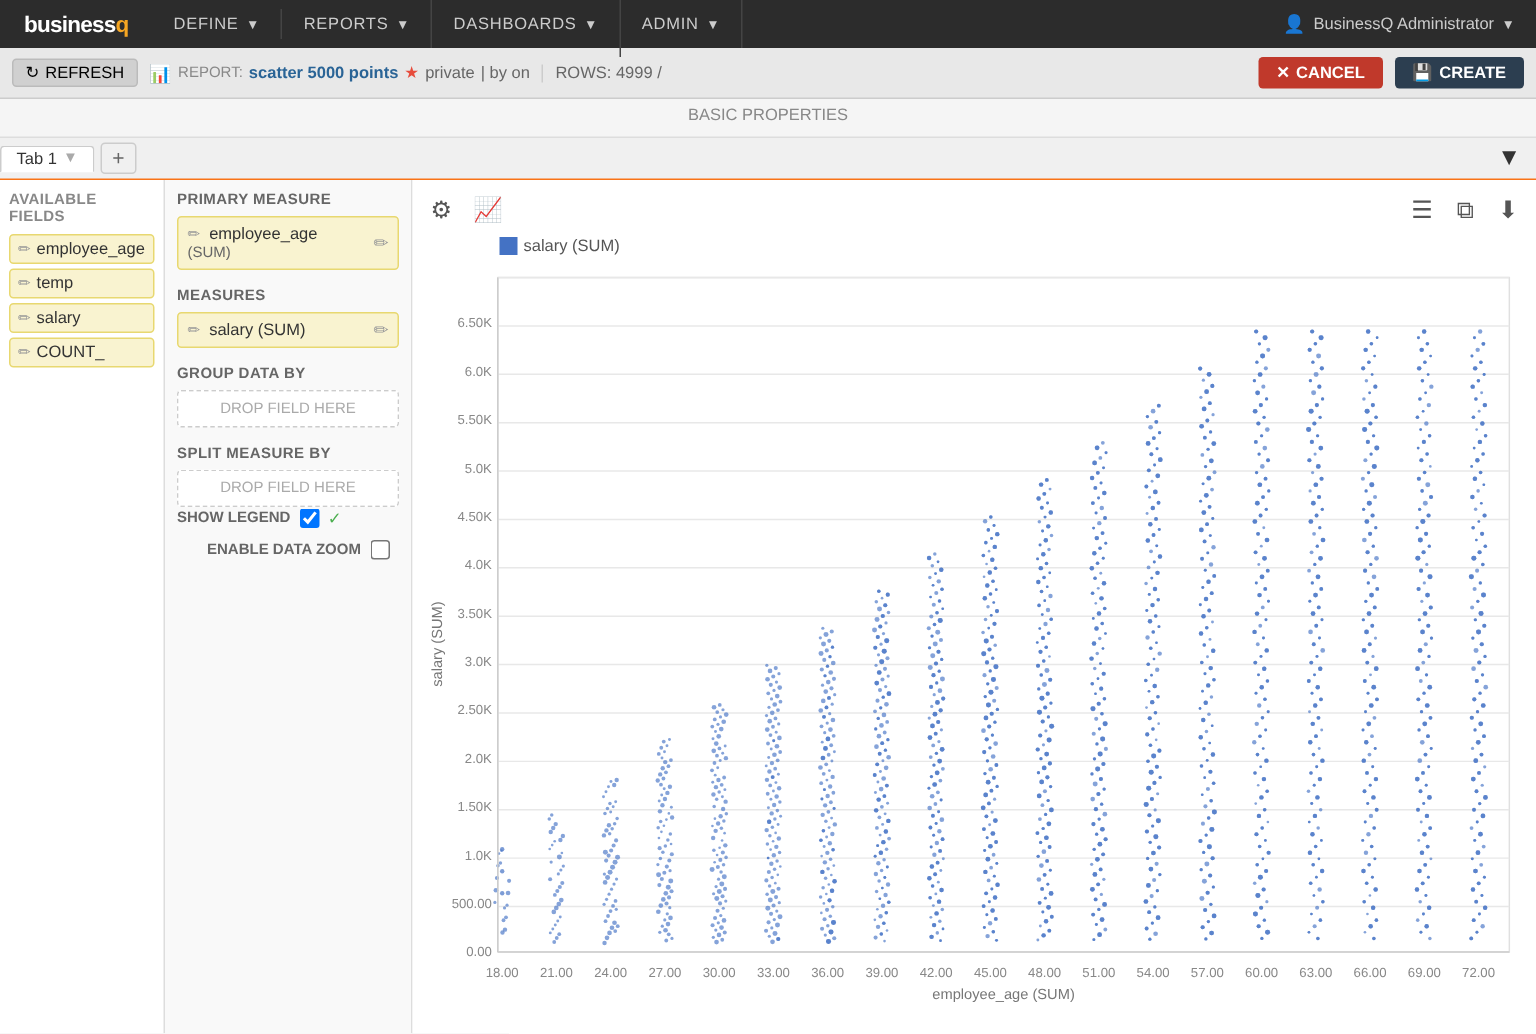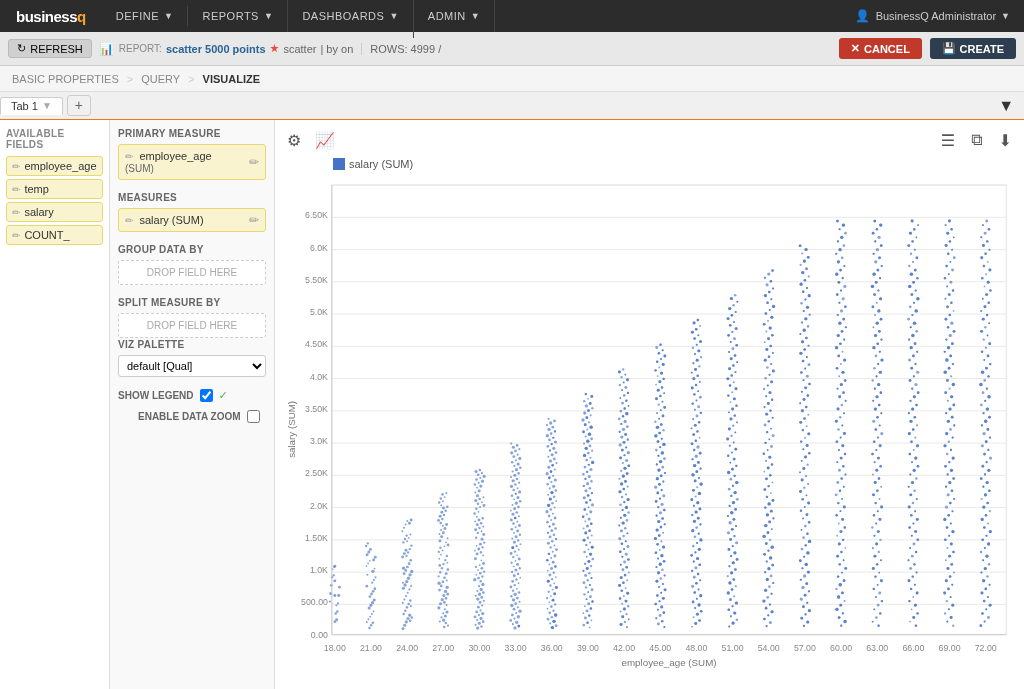--- a/index.html
+++ b/index.html
@@ -39,35 +39,35 @@
 <div style="display:flex; align-items:center; background:#e8e8e8; height:34px; border-bottom:1px solid #ccc; padding:0 8px; gap:8px;">
   <button style="background:#d0d0d0; border:1px solid #bbb; border-radius:3px; padding:2px 8px; font-size:11px; cursor:pointer; display:flex; align-items:center; gap:4px;">
     <span>↻</span>
     <span>REFRESH</span>
   </button>
   <div style="font-size:11px; color:#555; display:flex; align-items:center; gap:4px; flex:1;">
     <span style="font-size:12px;">📊</span>
     <span style="color:#888; text-transform:uppercase; font-size:10px;">REPORT:</span>
     <span style="color:#2a6496; font-weight:bold;">scatter 5000 points</span>
     <span style="color:#e74c3c;">★</span>
-    <span style="color:#666;">scatter</span>
+    <span style="color:#666;">private</span>
     <span style="color:#666;">| by on</span>
     <span style="color:#666; border-left:1px solid #ccc; padding-left:8px; margin-left:4px;">ROWS: 4999 /</span>
   </div>
   <button style="background:#c0392b; color:#fff; border:none; border-radius:3px; padding:4px 12px; font-size:11px; font-weight:bold; cursor:pointer; display:flex; align-items:center; gap:4px;">
     <span>✕</span>
     <span>CANCEL</span>
   </button>
   <button style="background:#2c3e50; color:#fff; border:none; border-radius:3px; padding:4px 12px; font-size:11px; font-weight:bold; cursor:pointer; display:flex; align-items:center; gap:4px;">
     <span>💾</span>
     <span>CREATE</span>
   </button>
 </div>
 
-<div style="background:#f5f5f5; border-bottom:1px solid #ddd; padding:5px 12px; display:flex; align-items:center; gap:8px; font-size:11px; color:#888; height:26px;">
+<div style="background:#f5f5f5; border-bottom:1px solid #ddd; padding:5px 12px; display:flex; align-items:center; gap:8px; font-size:11px; color:#888; height:26px;flex-direction:column;">
   <span style="color:#888; cursor:pointer;">BASIC PROPERTIES</span>
   <span style="color:#ccc;">&gt;</span>
   <span style="color:#888; cursor:pointer;">QUERY</span>
   <span style="color:#ccc;">&gt;</span>
   <span style="color:#333; font-weight:bold;">VISUALIZE</span>
 </div>
 
 <div style="display:flex; align-items:center; padding:3px 0; background:#f0f0f0; border-bottom:1px solid #f97316; height:28px; position:relative;">
   <div style="background:#fff; border:1px solid #ccc; border-bottom:1px solid #fff; border-radius:3px 3px 0 0; padding:2px 10px; font-size:11px; cursor:pointer; display:flex; align-items:center; gap:4px;">
     <span>Tab 1</span>
@@ -127,26 +127,20 @@
     <div style="margin-bottom:12px;">
       <div style="font-size:10px; font-weight:bold; color:#666; text-transform:uppercase; margin-bottom:5px; letter-spacing:0.3px;">GROUP DATA BY</div>
       <div style="border:1px dashed #ccc; border-radius:3px; padding:6px; font-size:10px; color:#aaa; text-align:center; background:#fff; text-transform:uppercase;">DROP FIELD HERE</div>
     </div>
 
     <div style="margin-bottom:1px;">
       <div style="font-size:10px; font-weight:bold; color:#666; text-transform:uppercase; margin-bottom:5px; letter-spacing:0.3px;">SPLIT MEASURE BY</div>
       <div style="border:1px dashed #ccc; border-radius:3px; padding:6px; font-size:10px; color:#aaa; text-align:center; background:#fff; text-transform:uppercase;">DROP FIELD HERE</div>
     </div>
 
-    <div style="margin-bottom:12px;">
-      <div style="font-size:10px; font-weight:bold; color:#666; text-transform:uppercase; margin-bottom:5px; letter-spacing:0.3px;">VIZ PALETTE</div>
-      <select style="width:100%; border:1px solid #ccc; border-radius:3px; padding:3px 4px; font-size:11px; background:#fff; cursor:pointer;">
-        <option>default [Qual]</option>
-      </select>
-    </div>
 
     <div style="display:flex; align-items:center; gap:6px; font-size:11px; color:#555; margin-bottom:8px;">
       <span style="font-weight:bold; font-size:10px; text-transform:uppercase; color:#666;">SHOW LEGEND</span>
       <input type="checkbox" checked="" style="cursor: pointer;">
       <span style="color:#4caf50;">✓</span>
     </div>
 
     <div style="display:flex; align-items:center; gap:6px; font-size:11px; color:#555;">
       <span style="font-weight:bold; font-size:10px; text-transform:uppercase; color:#666;margin-left:20px;">ENABLE DATA ZOOM</span>
       <input type="checkbox" style="cursor: pointer;">

